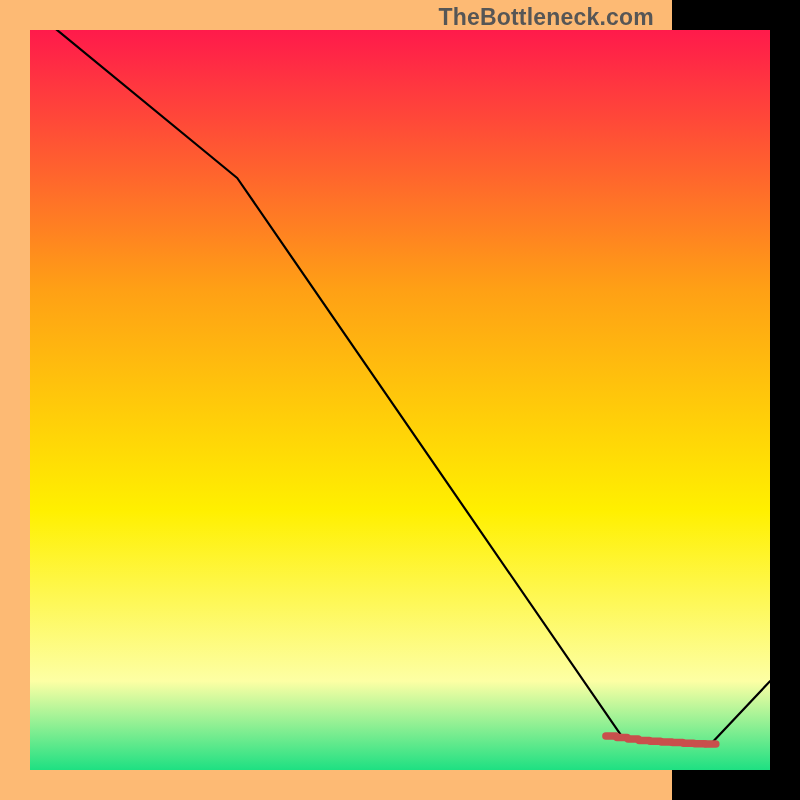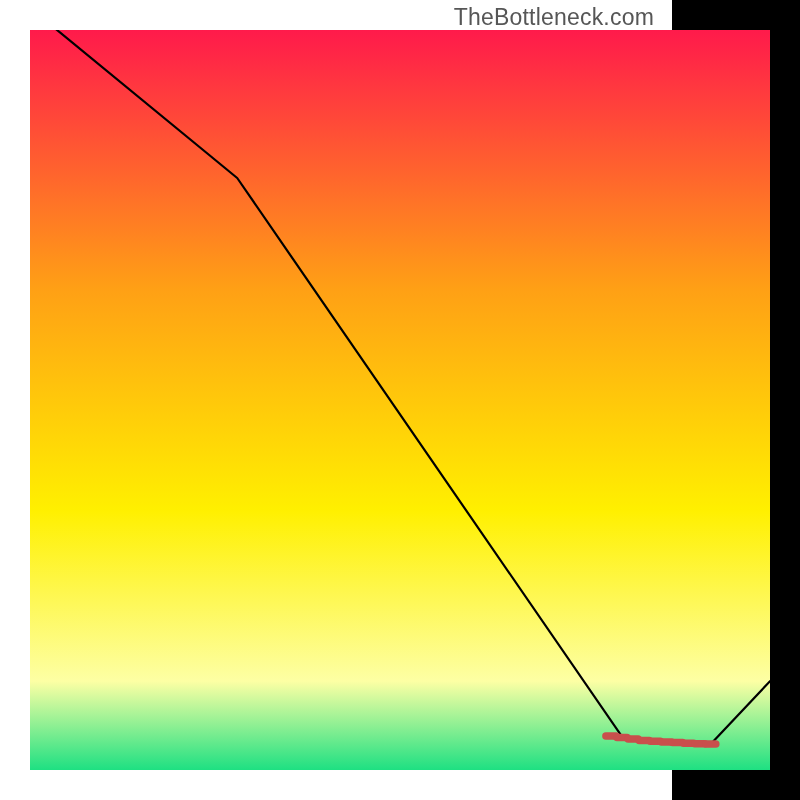--- a/index.html
+++ b/index.html
@@ -1,21 +1,22 @@
 <!DOCTYPE html>
 <html><head>
 <meta charset="utf-8">
 <style>
   * { margin: 0; padding: 0; box-sizing: border-box; }
   html, body { width: 800px; height: 800px; background: #000; overflow: hidden; }
   .frame {
     position: relative;
     width: 672px;
     height: 800px;
-    background: #ffffff;
+    background: #fdba74;
+    font-weight: bold;
   }
   .source {
     position: absolute;
     top: 4px;
     right: 18px;
     font-family: Arial, Helvetica, sans-serif;
     font-size: 23px;
     color: #565656;
     letter-spacing: 0.2px;
   }

